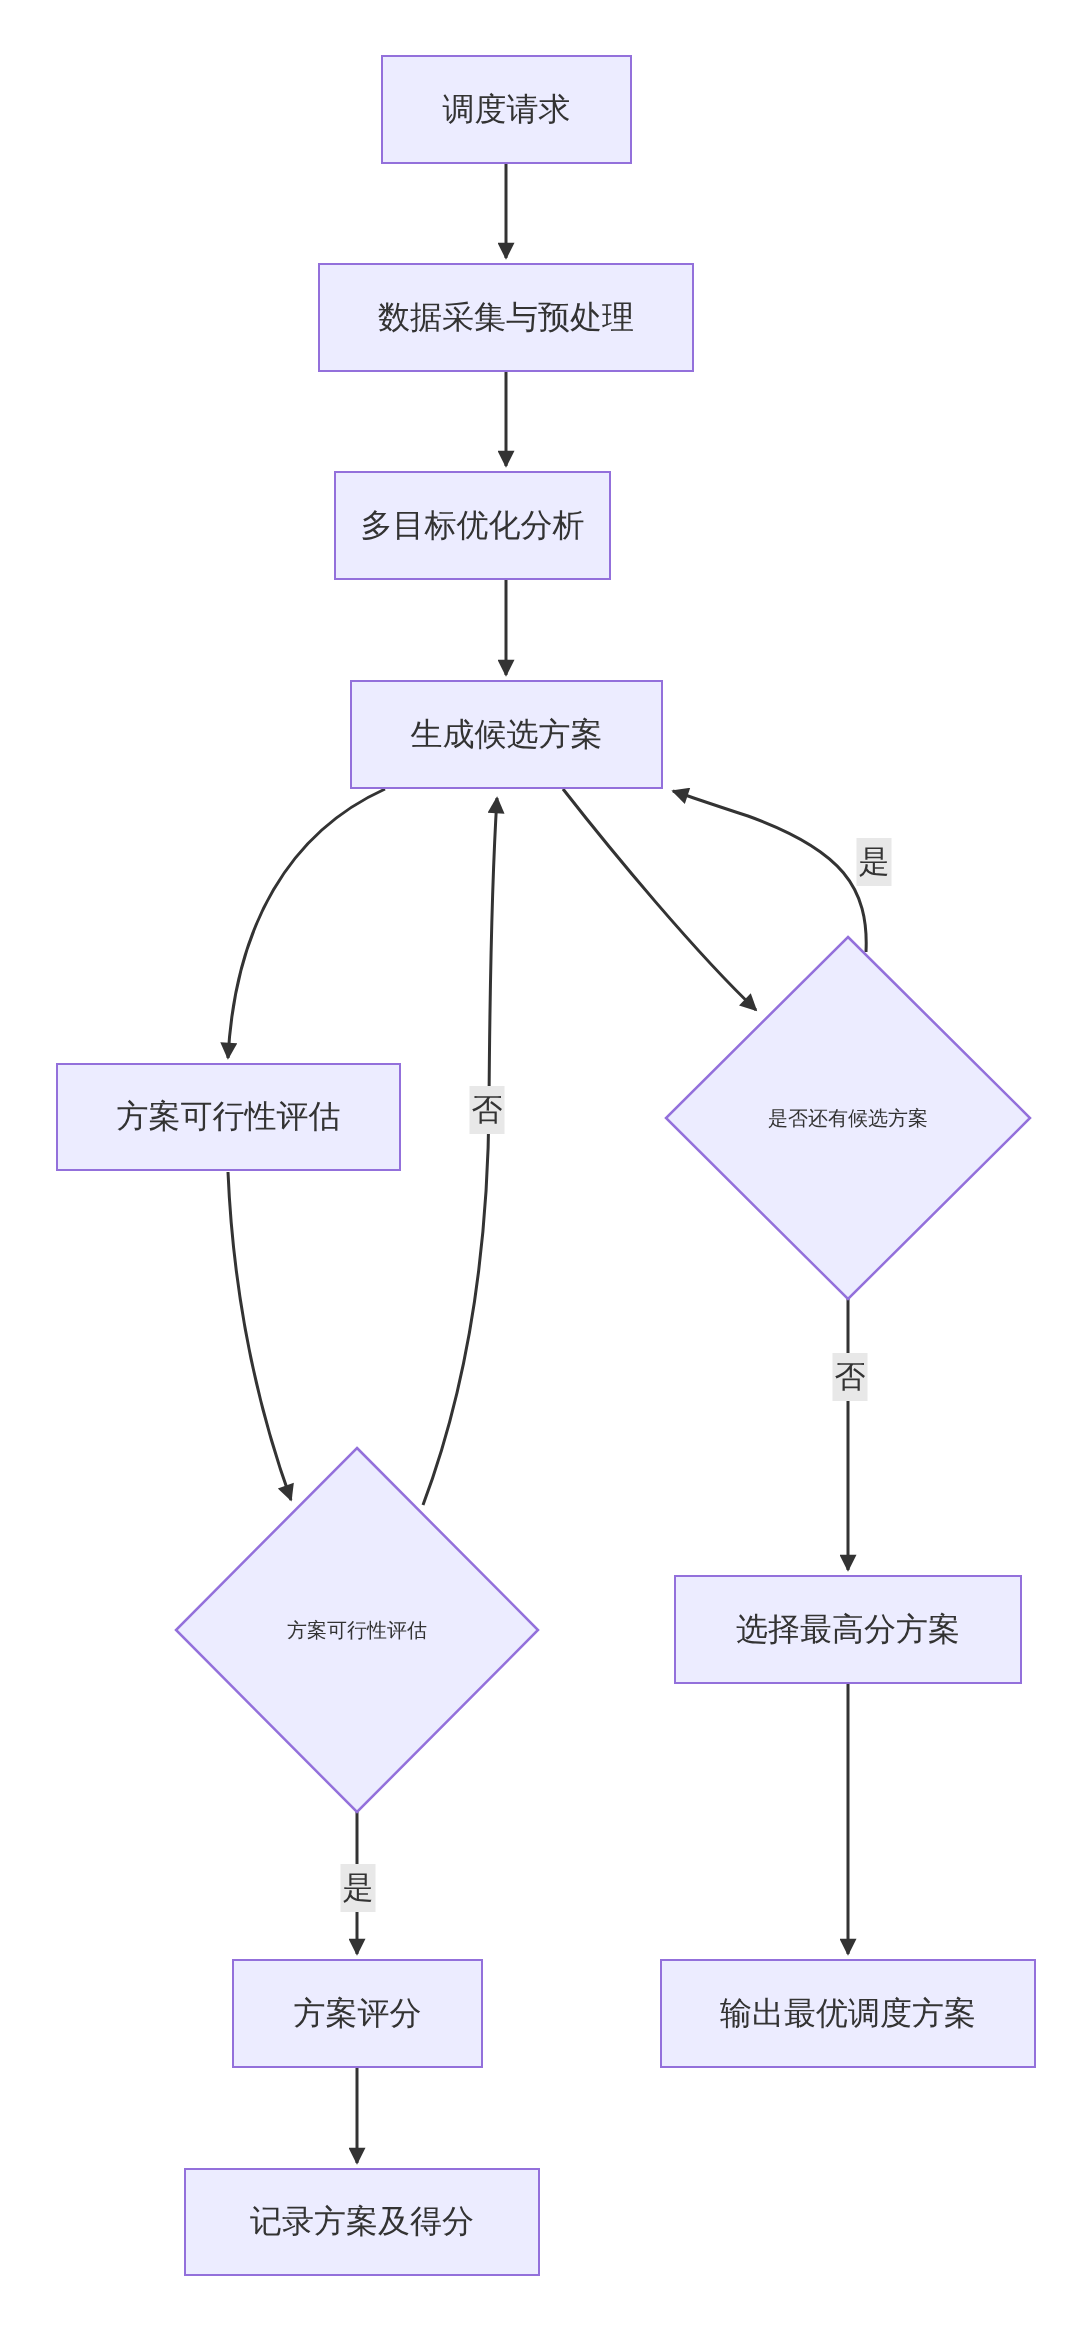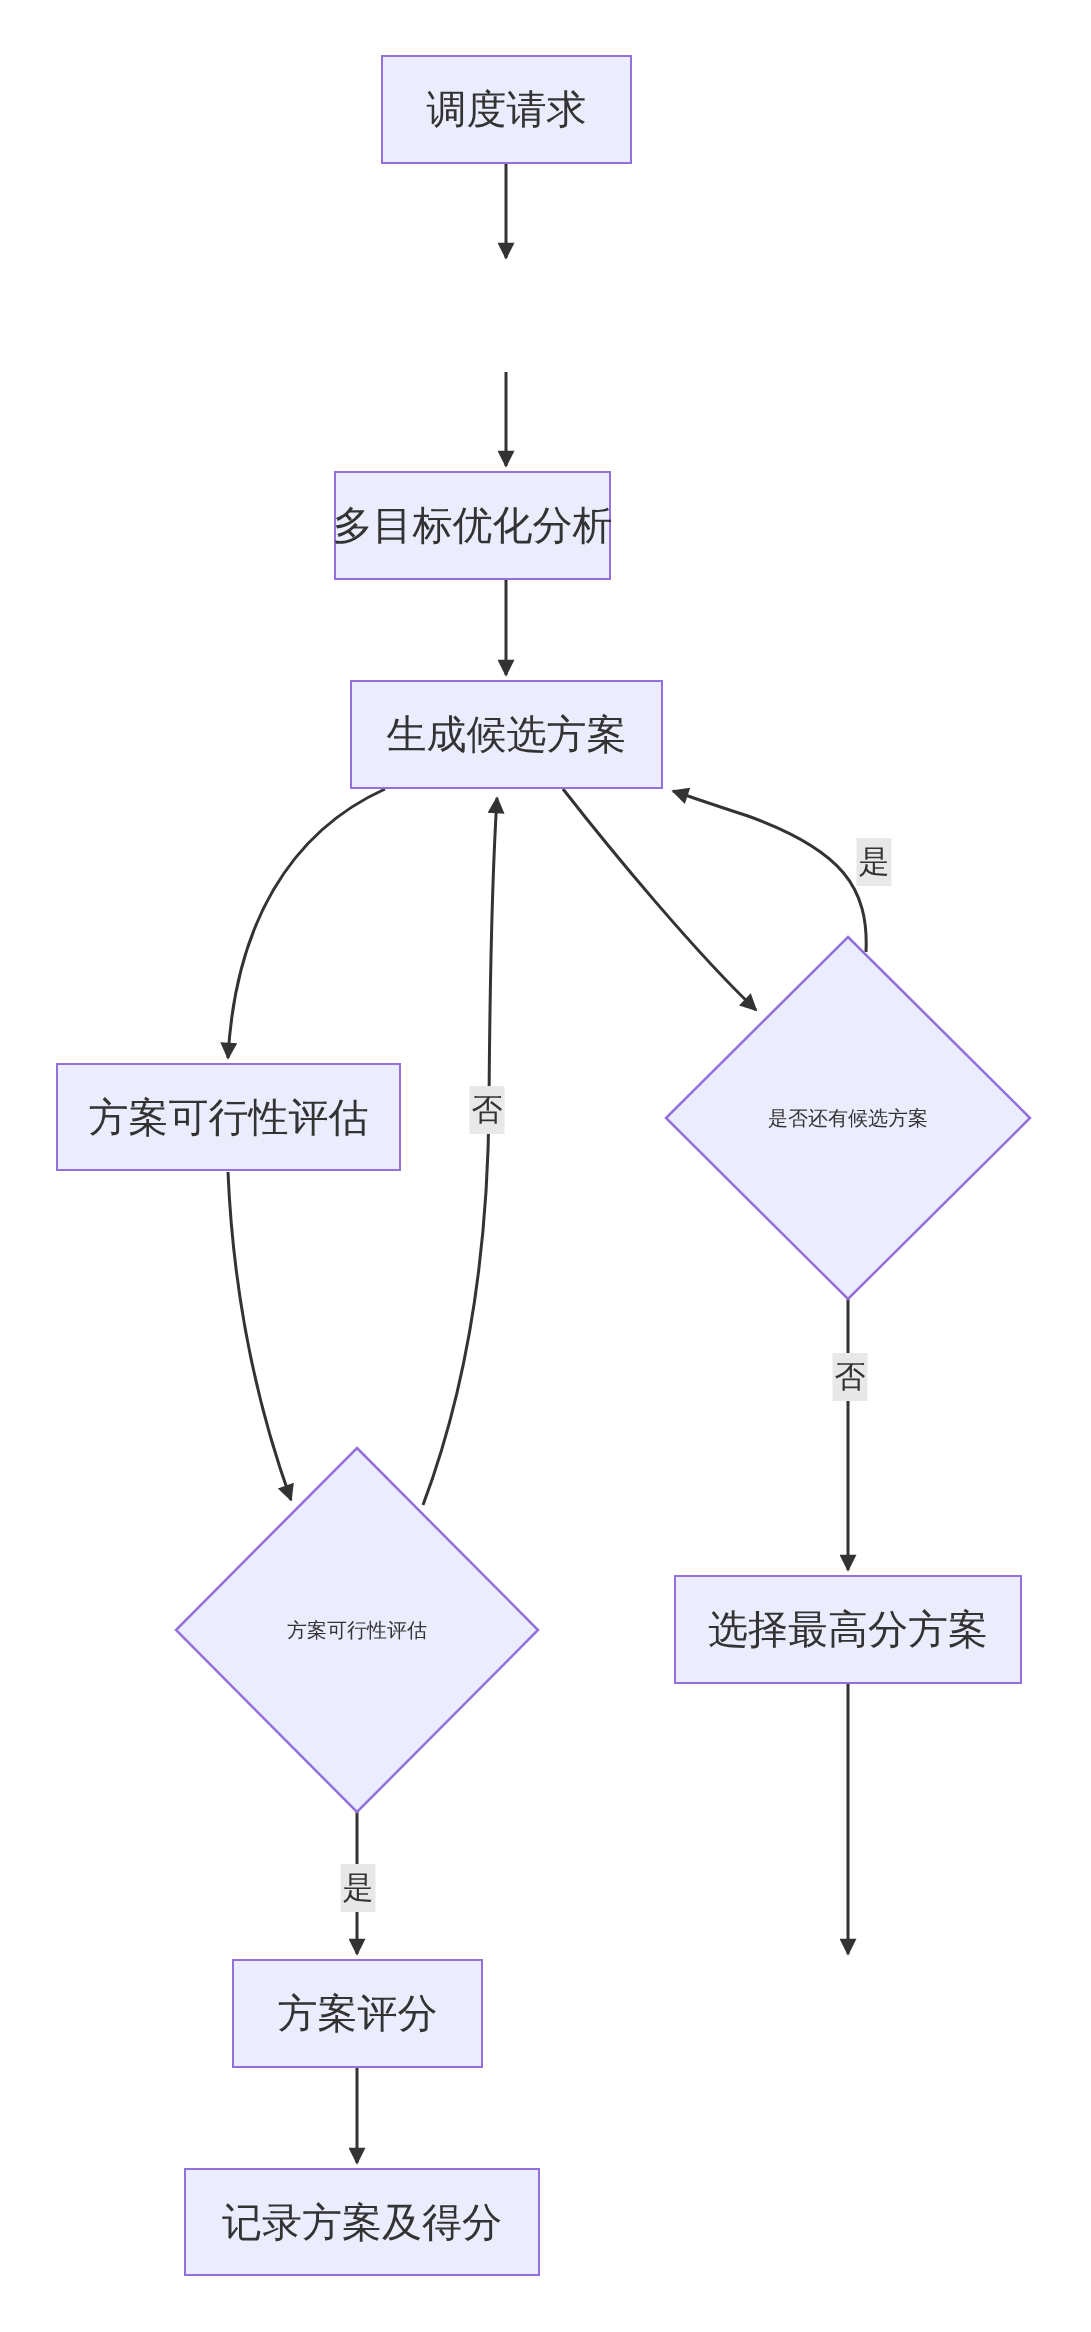--- a/index.html
+++ b/index.html
@@ -23,21 +23,21 @@
   svg.edge-layer{position:absolute;left:0;top:0;}
   .edge{stroke:var(--edge-color);stroke-width:3;fill:none;}
   .shape-diamond{fill:var(--node-fill);stroke:var(--node-border);stroke-width:2.5;}
   .node{
     position:absolute;
     display:flex;align-items:center;justify-content:center;
     background:var(--node-fill);
     border:2.5px solid var(--node-border);
     box-sizing:border-box;
     color:var(--text-color);
-    font-size:40px;
+    font-size:32px;
     text-align:center;
     white-space:nowrap;
   }
   .diamond-text{
     position:absolute;
     display:flex;align-items:center;justify-content:center;
     color:var(--text-color);
     font-size:20px;
     text-align:center;
     white-space:nowrap;
@@ -88,20 +88,23 @@
     <path class="edge" marker-end="url(#arrow)" d="M357,2068 L357,2163"></path>
 
     <polygon class="shape-diamond" points="848,937 1030,1118 848,1299 666,1118"></polygon>
     <polygon class="shape-diamond" points="357,1448 538,1630 357,1812 176,1630"></polygon>
   </svg>
 
   <div class="node" style="left:381px;top:55px;width:251px;height:109px">
     <span>调度请求</span>
   </div>
 
+  <div class="node" style="left:318px;top:263px;width:376px;height:109px">
+    <span>数据采集与预处理</span>
+  </div>
 
   <div class="node" style="left:334px;top:471px;width:277px;height:109px">
     <span>多目标优化分析</span>
   </div>
 
   <div class="node" style="left:350px;top:680px;width:313px;height:109px">
     <span>生成候选方案</span>
   </div>
 
   <div class="node" style="left:56px;top:1063px;width:345px;height:108px">
@@ -109,20 +112,23 @@
   </div>
 
   <div class="node" style="left:674px;top:1575px;width:348px;height:109px">
     <span>选择最高分方案</span>
   </div>
 
   <div class="node" style="left:232px;top:1959px;width:251px;height:109px">
     <span>方案评分</span>
   </div>
 
+  <div class="node" style="left:660px;top:1959px;width:376px;height:109px">
+    <span>输出最优调度方案</span>
+  </div>
 
   <div class="node" style="left:184px;top:2168px;width:356px;height:108px">
     <span>记录方案及得分</span>
   </div>
 
   <div class="diamond-text" style="left:666px;top:1088px;width:364px;height:60px">
     <span>是否还有候选方案</span>
   </div>
 
   <div class="diamond-text" style="left:176px;top:1600px;width:362px;height:60px">

